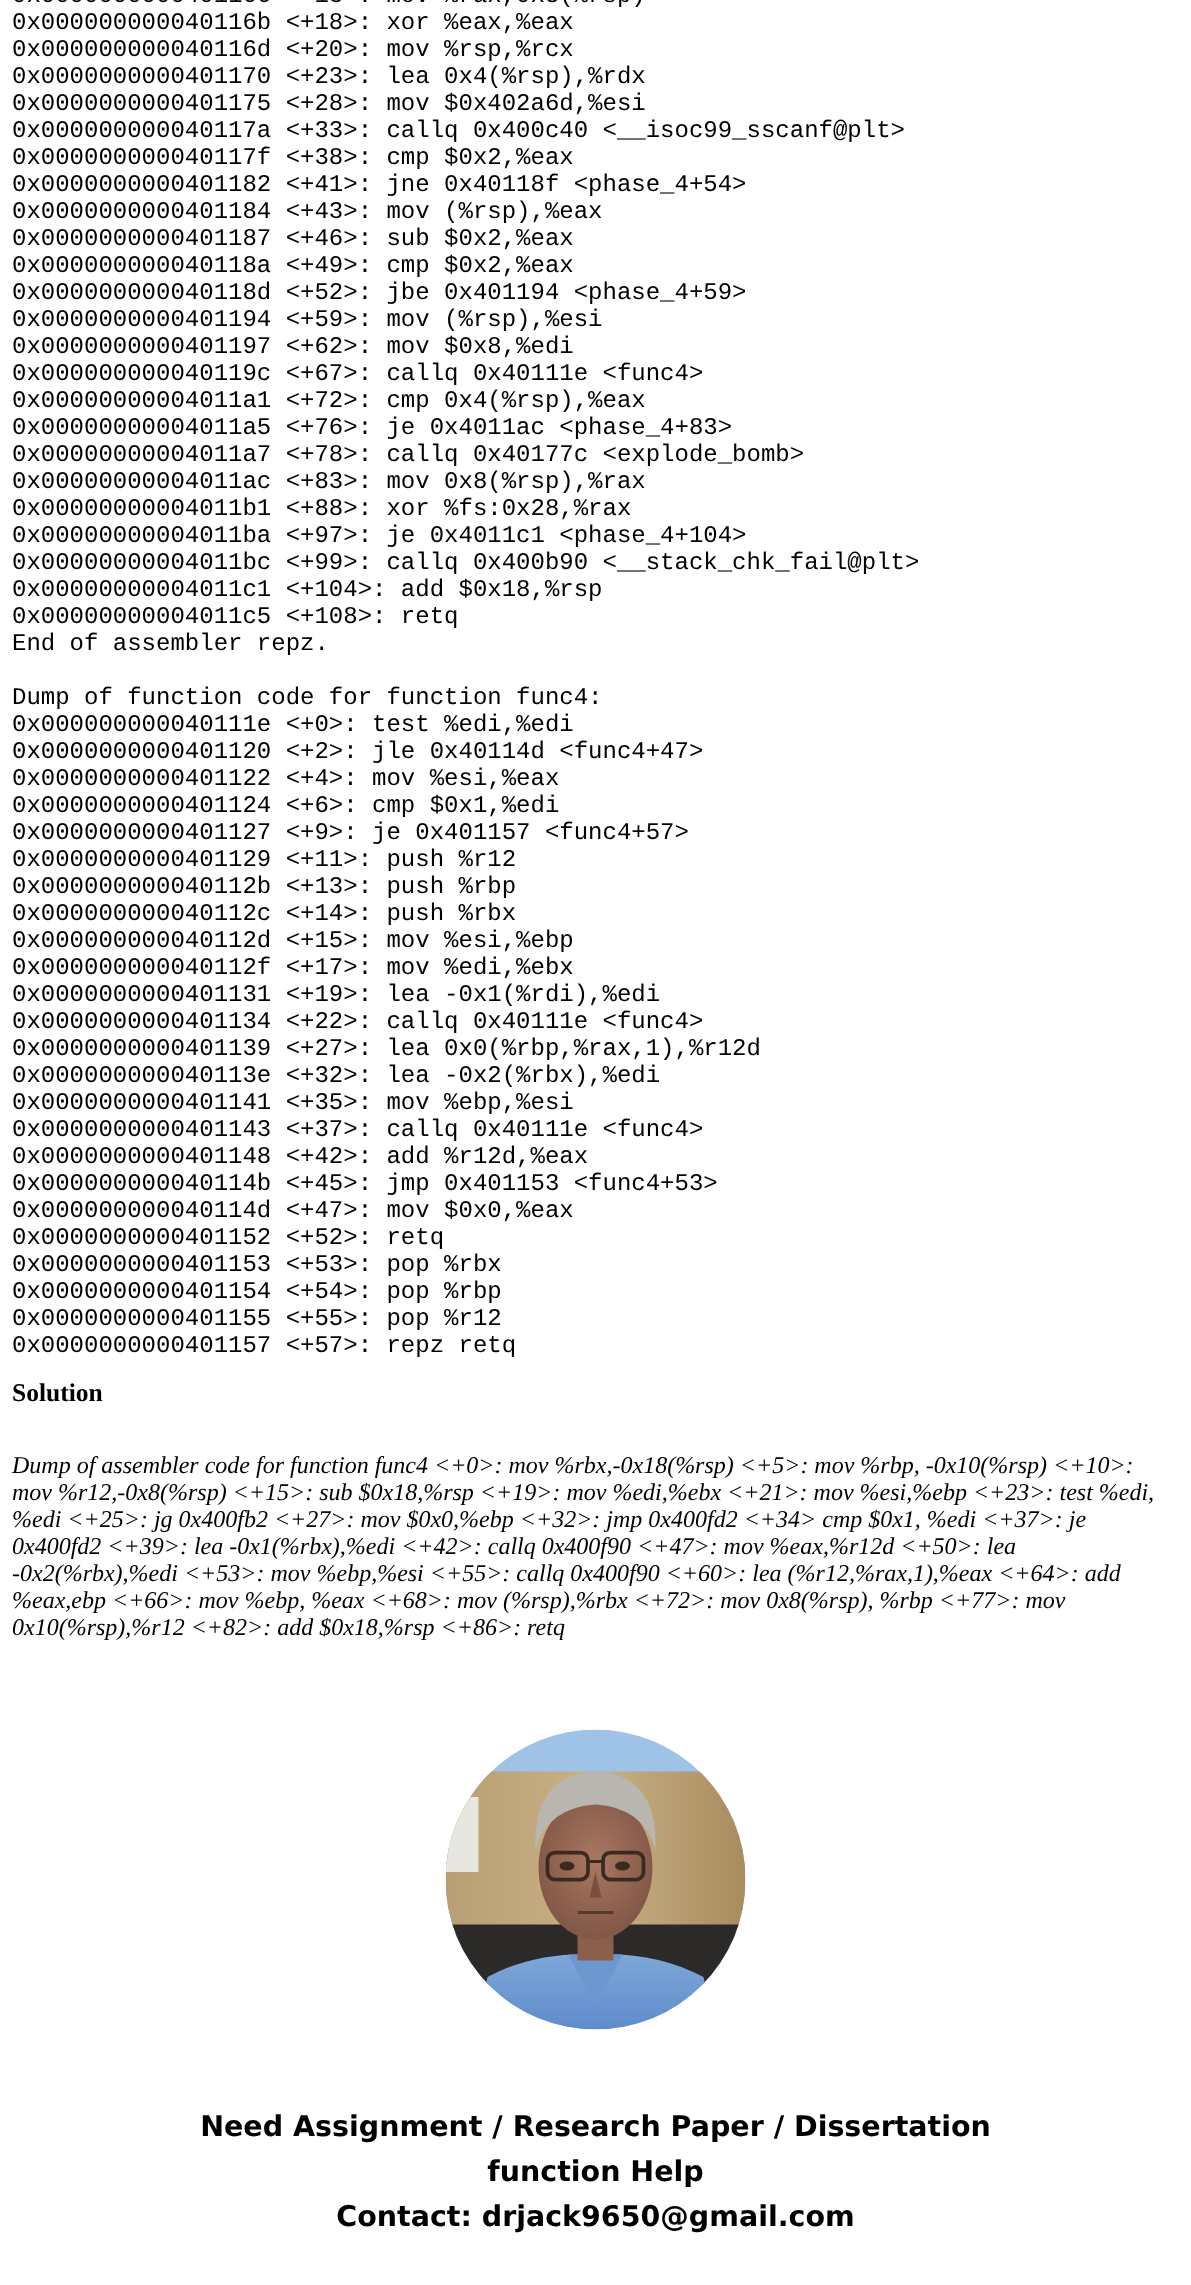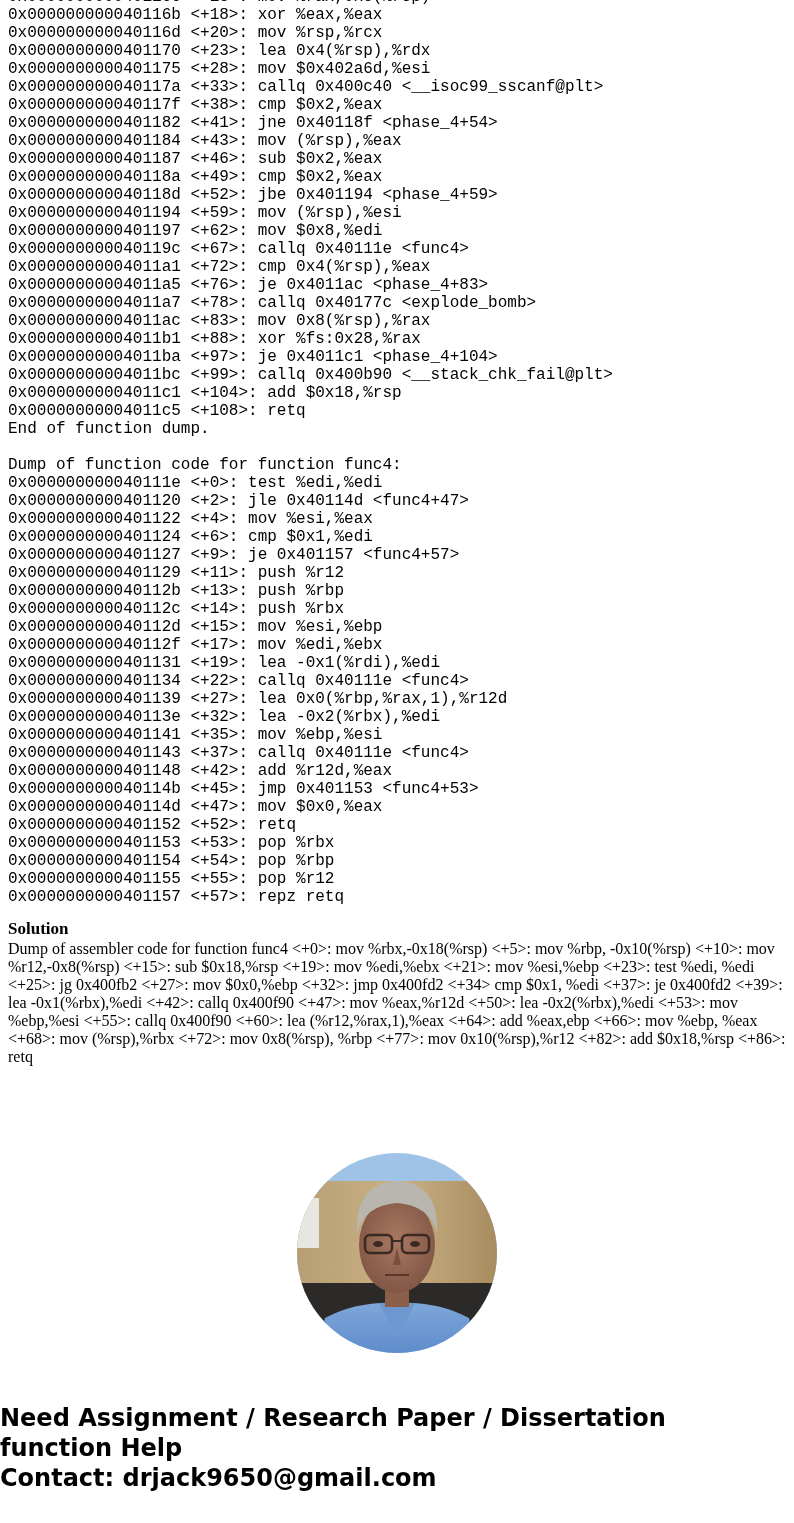--- a/index.html
+++ b/index.html
@@ -17,43 +17,44 @@
     .line { white-space: nowrap; height: 18px; font-family: Liberation Mono, monospace; }
     .gap { height: 18px; }
     h3.solution-heading {
       font-size: 17px;
       font-weight: bold;
       margin: 12px 0 0 0;
       line-height: 22px;
       height: 22px;
     }
     .solution-text {
-      margin-top: 0;
+      margin-top: 29px;
       width: 778px;
       word-wrap: break-word;
       line-height: 18px;
+      font-style: italic;
     }
     .photo-wrap {
       position: absolute;
       left: 297px;
       top: 1153px;
       width: 200px;
       height: 200px;
       border-radius: 50%;
       overflow: hidden;
     }
     .footer-banner {
       position: absolute;
       left: 0;
       top: 1403px;
       width: 794px;
-      text-align: left;
+      text-align: center;
       font-family: "DejaVu Sans", sans-serif;
       font-weight: bold;
-      font-size: 24px;
+      font-size: 19px;
       line-height: 30px;
       color: #000000;
     }
     .footer-banner div { white-space: nowrap; }
   </style>
 </head>
 <body>
 
 <div class="page">
 
@@ -75,21 +76,21 @@
     <div class="line">0x000000000040119c &lt;+67&gt;: callq 0x40111e &lt;func4&gt;</div>
     <div class="line">0x00000000004011a1 &lt;+72&gt;: cmp 0x4(%rsp),%eax</div>
     <div class="line">0x00000000004011a5 &lt;+76&gt;: je 0x4011ac &lt;phase_4+83&gt;</div>
     <div class="line">0x00000000004011a7 &lt;+78&gt;: callq 0x40177c &lt;explode_bomb&gt;</div>
     <div class="line">0x00000000004011ac &lt;+83&gt;: mov 0x8(%rsp),%rax</div>
     <div class="line">0x00000000004011b1 &lt;+88&gt;: xor %fs:0x28,%rax</div>
     <div class="line">0x00000000004011ba &lt;+97&gt;: je 0x4011c1 &lt;phase_4+104&gt;</div>
     <div class="line">0x00000000004011bc &lt;+99&gt;: callq 0x400b90 &lt;__stack_chk_fail@plt&gt;</div>
     <div class="line">0x00000000004011c1 &lt;+104&gt;: add $0x18,%rsp</div>
     <div class="line">0x00000000004011c5 &lt;+108&gt;: retq</div>
-    <div class="line">End of function dump.</div>
+    <div class="line">End of assembler repz.</div>
   </div>
 
   <div class="gap"></div>
 
   <div>
     <div class="line">Dump of function code for function func4:</div>
     <div class="line">0x000000000040111e &lt;+0&gt;: test %edi,%edi</div>
     <div class="line">0x0000000000401120 &lt;+2&gt;: jle 0x40114d &lt;func4+47&gt;</div>
     <div class="line">0x0000000000401122 &lt;+4&gt;: mov %esi,%eax</div>
     <div class="line">0x0000000000401124 &lt;+6&gt;: cmp $0x1,%edi</div>

